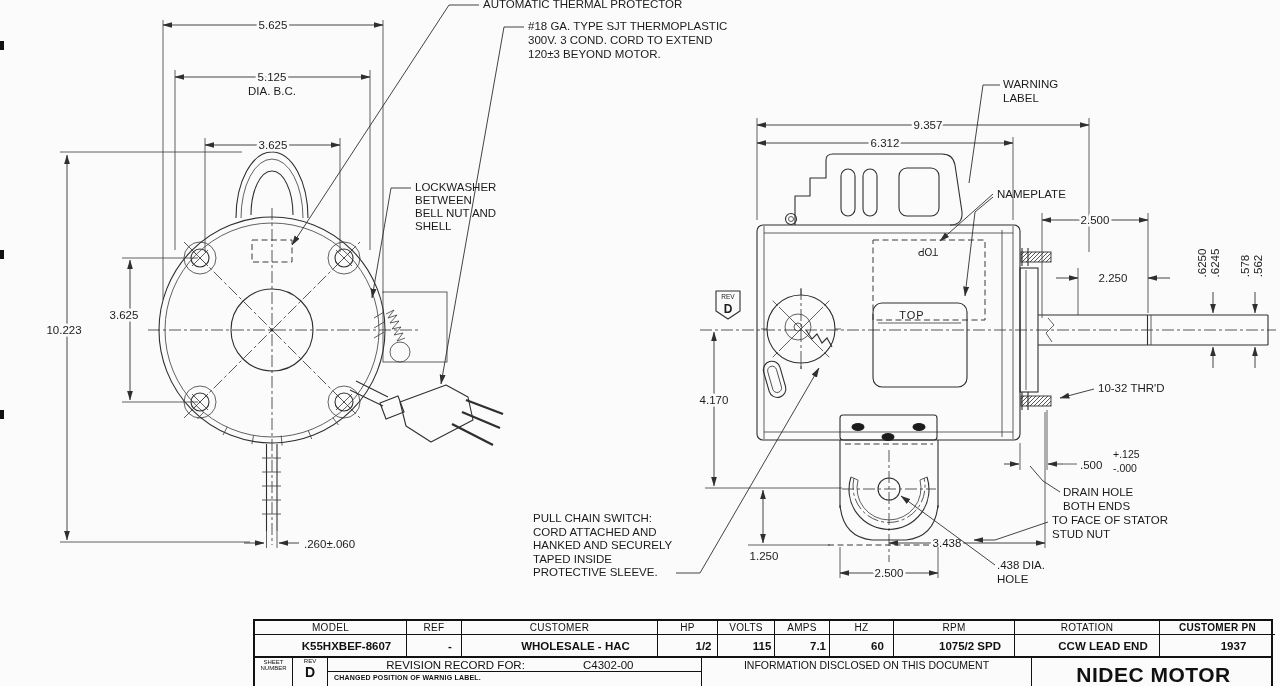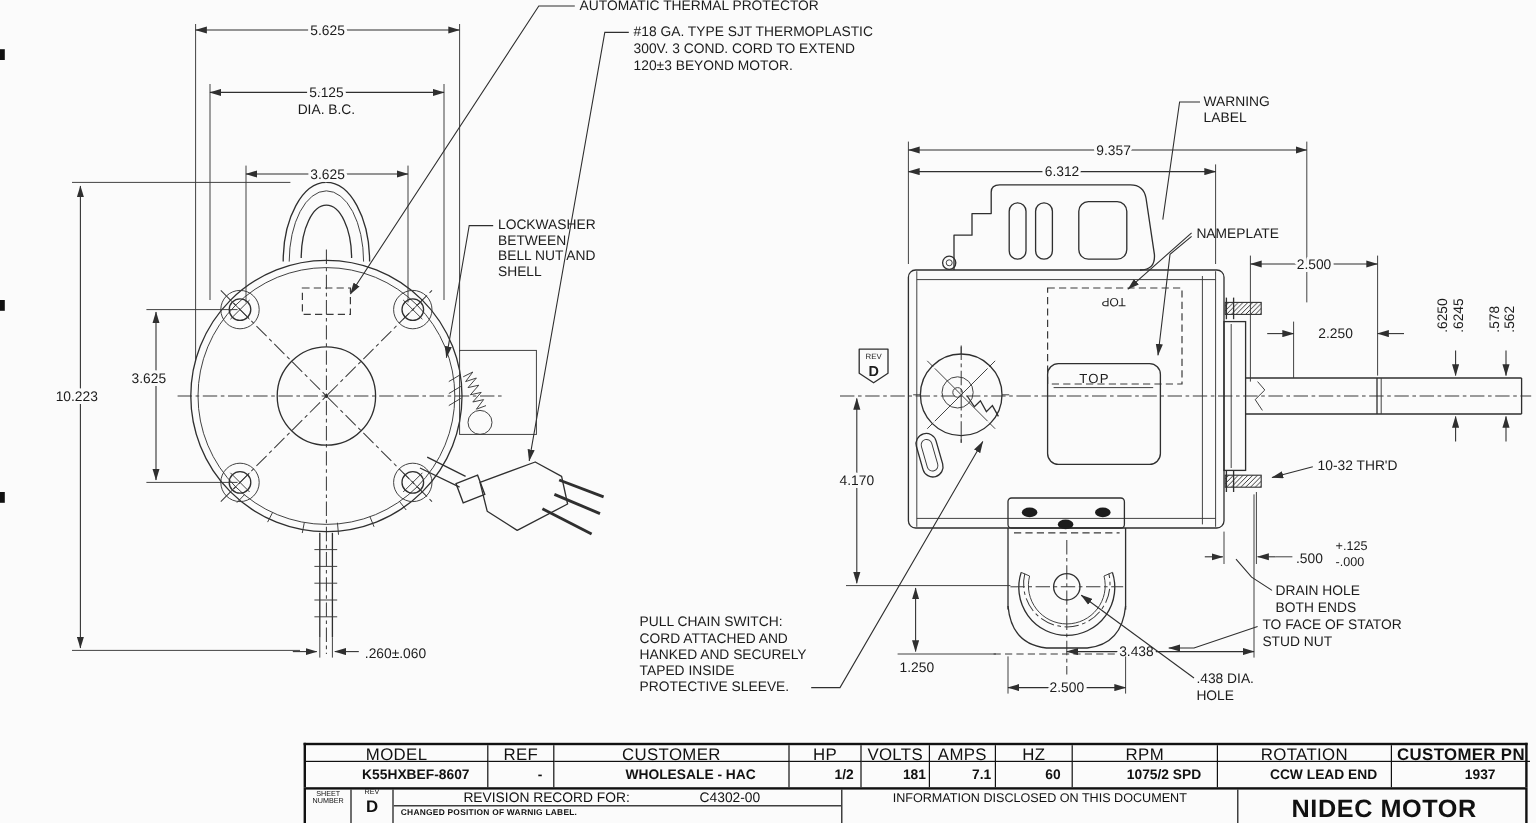--- a/index.html
+++ b/index.html
@@ -14,21 +14,21 @@
   .thin{stroke:#3a3a3a;stroke-width:0.8;fill:none;}
   .dimln{stroke:#2f2f2f;stroke-width:0.9;fill:none;}
   .cl{stroke:#3a3a3a;stroke-width:0.85;fill:none;stroke-dasharray:12 3 3 3;}
   .hid{stroke:#3a3a3a;stroke-width:1;fill:none;stroke-dasharray:6 3.5;}
   .thk{stroke:#2f2f2f;stroke-width:2.4;fill:none;}
   
   .tblock{position:absolute;left:253px;top:619px;width:1020px;color:#111;}
   .grid1{display:grid;grid-template-columns:152px 55px 196px 60px 57px 55px 64px 121px 145px 115px;
          border:2px solid #111;border-bottom:none;}
   .grid1 .hcell{border-right:1.5px solid #111;border-bottom:1.5px solid #111;height:13px;
-         font-size:14px;display:flex;align-items:center;justify-content:center;letter-spacing:.3px;}
+         font-size:10px;display:flex;align-items:center;justify-content:center;letter-spacing:.3px;}
   .grid1 .vcell{border-right:1.5px solid #111;height:21px;font-size:11.5px;font-weight:bold;
          display:flex;align-items:center;justify-content:center;margin-left:32px;}
   .grid1 .last{border-right:none;font-weight:bold;}
   .grid2{display:grid;grid-template-columns:38px 35px 374px 330px 243px;
          border:2px solid #111;border-top:2px solid #111;height:34px;}
   .g2c{border-right:1.5px solid #111;overflow:hidden;}
   .g2c.last{border-right:none;}
   .sheetcell{font-size:6px;text-align:center;line-height:6px;padding-top:1px;}
   .revcell{display:flex;flex-direction:column;align-items:center;}
   .revcell .rl{font-size:6px;line-height:7px;}
@@ -395,21 +395,21 @@
     <div class="hcell">AMPS</div>
     <div class="hcell">HZ</div>
     <div class="hcell">RPM</div>
     <div class="hcell">ROTATION</div>
     <div class="hcell last">CUSTOMER PN</div>
 
     <div class="vcell">K55HXBEF-8607</div>
     <div class="vcell">-</div>
     <div class="vcell">WHOLESALE - HAC</div>
     <div class="vcell">1/2</div>
-    <div class="vcell">181</div>
+    <div class="vcell">115</div>
     <div class="vcell">7.1</div>
     <div class="vcell">60</div>
     <div class="vcell">1075/2 SPD</div>
     <div class="vcell">CCW LEAD END</div>
     <div class="vcell last">1937</div>
   </div>
   <div class="grid2">
     <div class="g2c sheetcell">SHEET NUMBER</div>
     <div class="g2c revcell">
       <span class="rl">REV</span>

